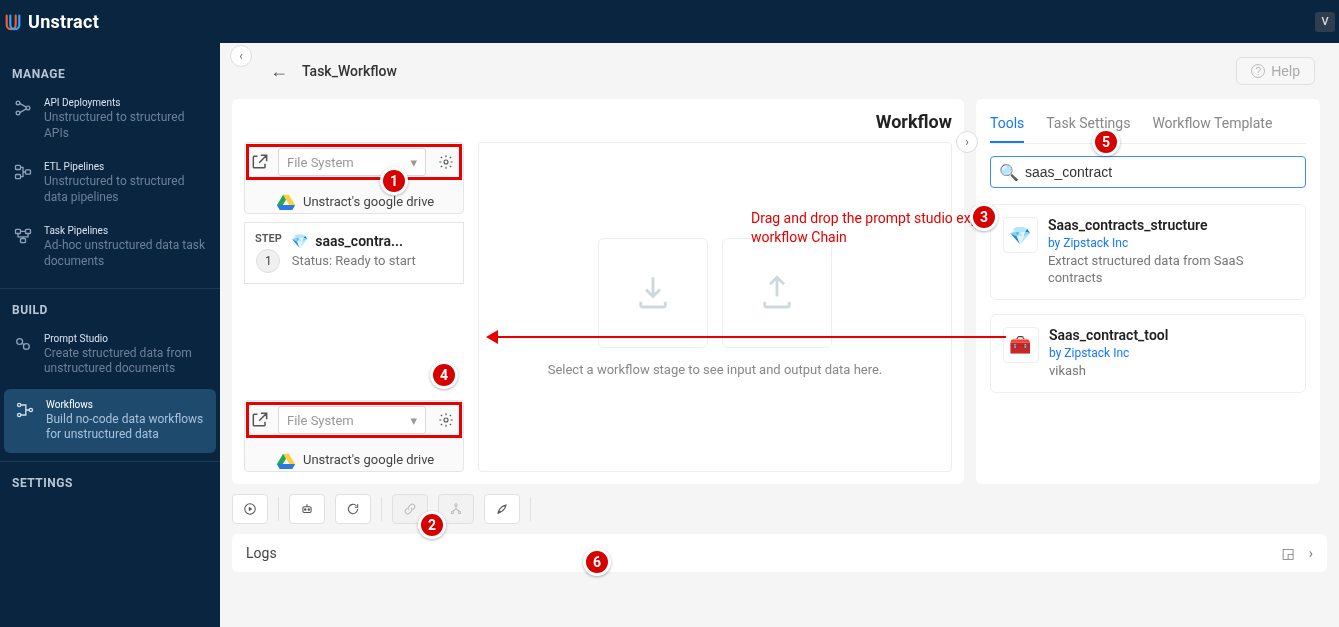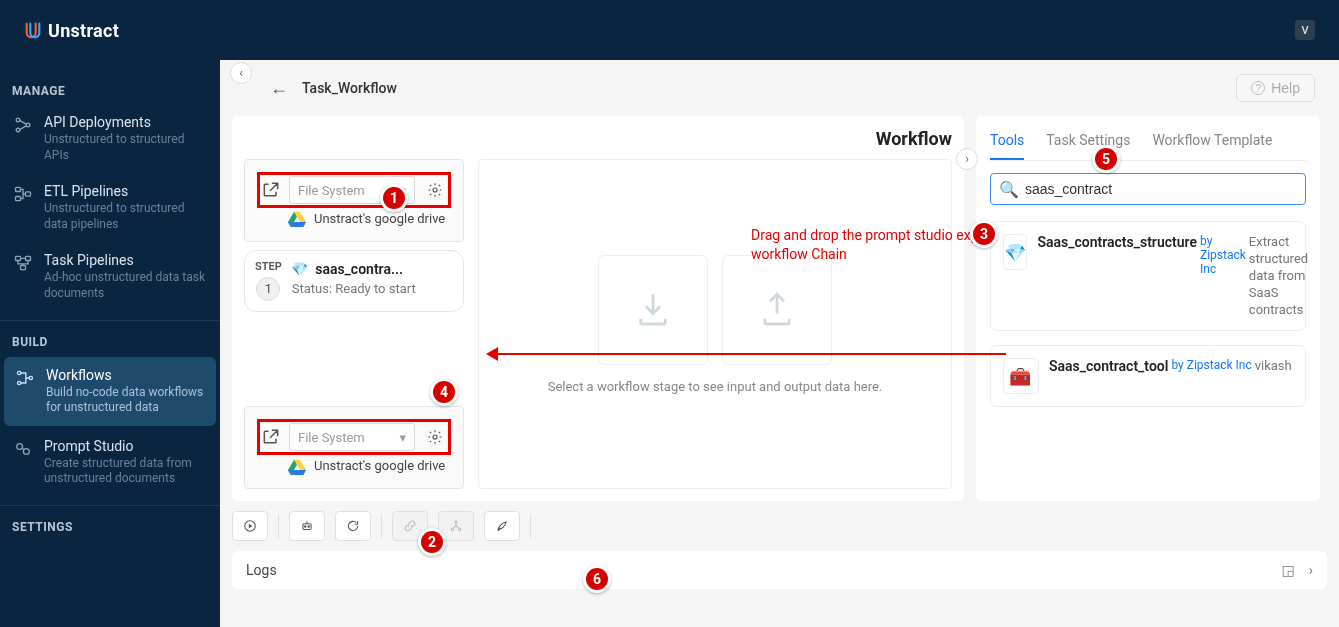--- a/index.html
+++ b/index.html
@@ -1,56 +1,56 @@
 <!DOCTYPE html>
 <html><head>
 <meta charset="utf-8">
 <style>
 * { box-sizing: border-box; margin: 0; padding: 0; }
 body { font-family: -apple-system, BlinkMacSystemFont, "Segoe UI", Roboto, sans-serif; background: #f5f5f5; width: 1339px; height: 627px; overflow: hidden; }
-.topbar { height: 60px; background: #0a2540; display: flex; align-items: center; padding: 0 24px; justify-content: space-between; }
+.topbar { height: 43px; background: #0a2540; display: flex; align-items: center; padding: 0 4px; justify-content: space-between; }
 .logo { display: flex; align-items: center; gap: 6px; }
 .logo-mark { width: 18px; height: 18px; }
 .logo-text { color: #fff; font-weight: 700; font-size: 18px; letter-spacing: 0.3px; }
 .avatar { width: 20px; height: 20px; background: #2c3e50; border-radius: 3px; color: #ddd; font-size: 11px; display: flex; align-items: center; justify-content: center; font-weight: 500; }
 .main-wrap { display: flex; height: calc(627px - 43px); }
 .sidebar { width: 220px; background: #0a2540; color: #8fa3b8; padding-top: 18px; overflow-y: auto; flex-shrink: 0; }
 .sidebar-section { font-size: 12px; font-weight: 700; color: #b8c7d7; padding: 6px 12px; letter-spacing: 0.5px; }
 .sidebar-item { display: flex; gap: 10px; padding: 10px 12px; align-items: flex-start; cursor: pointer; }
 .sidebar-item.active { background: #1e4a6e; border-radius: 6px; margin: 2px 4px; padding: 10px 10px; }
 .side-icon { width: 22px; height: 22px; flex-shrink: 0; display: flex; align-items: center; justify-content: center; color: #8fa3b8; }
 .side-icon svg { width: 20px; height: 20px; }
 .sidebar-item.active .side-icon { color: #cfe0f0; }
 .side-text { display: flex; flex-direction: column; gap: 2px; }
-.side-title { color: #d8e3ee; font-size: 14px; }
+.side-title { color: #d8e3ee; font-size: 10px; }
 .side-sub { font-size: 12px; color: #6c8099; line-height: 1.3; }
 .sidebar-item.active .side-title { color: #fff; }
 .sidebar-item.active .side-sub { color: #a9c2da; }
 .sidebar-div { height: 1px; background: #1c3a54; margin: 8px 0; }
 .content { flex: 1; position: relative; background: #f5f5f5; overflow: hidden; }
 .collapse-toggle { position: absolute; left: 10px; top: 2px; width: 22px; height: 22px; background: #fff; border: 1px solid #ddd; border-radius: 50%; display: flex; align-items: center; justify-content: center; font-size: 12px; color: #666; cursor: pointer; z-index: 5; }
 .page-header { display: flex; align-items: center; padding: 14px 24px 14px 50px; gap: 14px; }
 .back-arrow { font-size: 18px; color: #555; cursor: pointer; }
 .page-title { font-size: 14px; color: #333; font-weight: 500; }
 .help-btn { margin-left: auto; border: 1px solid #e0e0e0; background: #f7f7f7; color: #aaa; padding: 5px 14px; border-radius: 6px; display: flex; align-items: center; gap: 6px; font-size: 14px; }
 .columns { display: flex; gap: 12px; padding: 0 12px; }
 .workflow-pane { width: 732px; background: #fff; border-radius: 6px; padding: 12px; position: relative; }
 .wf-title { font-size: 18px; font-weight: 700; color: #222; margin-bottom: 10px; text-align: right; }
 .wf-row { display: flex; gap: 14px; }
 .wf-chain { width: 220px; display: flex; flex-direction: column; gap: 8px; }
-.connector-card { border: 1px solid #e5e5e5; background: #fafafa; border-radius: 4px; padding: 13px; display: flex; flex-direction: column; gap: 4px; text-align: center; }
+.connector-card { border: 1px solid #e5e5e5; background: #fafafa; border-radius: 4px; padding: 2px; display: flex; flex-direction: column; gap: 15px; text-align: center; }
 .connector-head { display: flex; align-items: center; gap: 8px; }
 .ext-icon { width: 20px; height: 20px; color: #555; display: flex; align-items: center; justify-content: center; }
 .conn-select { flex: 1; height: 28px; border: 1px solid #d9d9d9; background: #fff; border-radius: 3px; display: flex; align-items: center; justify-content: space-between; padding: 0 8px; color: #999; font-size: 13px; }
 .red-highlight { outline: 3px solid #e60000; outline-offset: -2px; }
 .gear-btn { width: 24px; height: 24px; display: flex; align-items: center; justify-content: center; color: #555; cursor: pointer; }
 .drive-row { display: flex; align-items: center; gap: 8px; padding-left: 30px; }
 .gdrive-icon { width: 18px; height: 16px; }
 .drive-text { font-size: 13px; color: #444; line-height: 1.3; }
-.step-card { border: 1px solid #e5e5e5; background: #fff; border-radius: 12px; padding: 10px; display: flex; gap: 10px; align-items: flex-start; position: relative; }
+.step-card { border: 1px solid #e5e5e5; background: #fff; border-radius: 0; padding: 10px; display: flex; gap: 10px; align-items: flex-start; position: relative; }
 .step-pill-wrap { display: flex; flex-direction: column; align-items: center; gap: 4px; }
 .step-label { font-size: 11px; color: #555; font-weight: 600; text-align: center; line-height: 1.1; }
 .step-num { width: 24px; height: 24px; border-radius: 12px; background: #f0f0f0; border: 1px solid #ddd; display: flex; align-items: center; justify-content: center; font-size: 12px; color: #444; }
 .step-body { display: flex; flex-direction: column; gap: 4px; }
 .step-title-row { display: flex; align-items: center; gap: 6px; font-size: 14px; color: #222; font-weight: 600; }
 .gem-icon { color: #3aa8e6; }
 .step-status { font-size: 13px; color: #777; }
 .drop-zone { flex: 1; border: 1px solid #eee; border-radius: 4px; display: flex; flex-direction: column; align-items: center; justify-content: center; color: #888; min-height: 330px; position: relative; }
 .ph-cards { display: flex; gap: 14px; margin-bottom: 14px; }
 .ph-card { width: 110px; height: 110px; border: 1px solid #eee; background: #fff; border-radius: 6px; display: flex; align-items: center; justify-content: center; color: #cfd8dc; }
@@ -64,21 +64,21 @@
 .right-pane { width: 344px; background: #fff; border-radius: 6px; padding: 6px 14px 14px; position: relative; }
 .right-toggle { position: absolute; left: -20px; top: 32px; width: 22px; height: 22px; background: #fff; border: 1px solid #ddd; border-radius: 50%; display: flex; align-items: center; justify-content: center; font-size: 12px; color: #666; cursor: pointer; z-index: 5; }
 .tabbar { display: flex; gap: 22px; border-bottom: 1px solid #eee; }
 .tab { padding: 10px 0; font-size: 14px; color: #888; cursor: pointer; text-align: center; }
 .tab.active { color: #1677ff; border-bottom: 2px solid #1677ff; }
 .search-box { margin-top: 12px; border: 1.5px solid #3d8bfd; border-radius: 4px; height: 32px; display: flex; align-items: center; padding: 0 8px; gap: 6px; }
 .search-box input { border: none; outline: none; flex: 1; font-size: 14px; color: #333; }
 .tool-list { display: flex; flex-direction: column; gap: 14px; margin-top: 16px; }
 .tool-card { border: 1px solid #eee; border-radius: 6px; padding: 12px; display: flex; gap: 10px; cursor: grab; }
 .tool-icon { width: 36px; height: 36px; border: 1px solid #eee; border-radius: 4px; display: flex; align-items: center; justify-content: center; }
-.tool-body { display: flex; gap: 3px; }
+.tool-body { display: flex; flex-direction: column; gap: 3px; }
 .tool-name { font-size: 14px; color: #222; font-weight: 600; }
 .tool-by { font-size: 12px; color: #1677ff; }
 .tool-desc { font-size: 13px; color: #777; line-height: 1.3; }
 .bottom-toolbar { margin: 10px 12px 0; display: flex; gap: 10px; align-items: center; }
 .tool-btn { width: 36px; height: 30px; border: 1px solid #e0e0e0; background: #fff; border-radius: 4px; display: flex; align-items: center; justify-content: center; color: #555; cursor: pointer; }
 .tool-btn.disabled { background: #f2f2f2; color: #bbb; cursor: default; }
 .tool-sep { width: 1px; height: 24px; background: #e0e0e0; }
 .logs-bar { margin: 10px 12px 0; background: #fff; border-radius: 6px; height: 38px; display: flex; align-items: center; padding: 0 14px; justify-content: space-between; color: #444; font-size: 14px; }
 .log-ctrls { display: flex; gap: 14px; color: #777; }
 </style>
@@ -143,46 +143,46 @@
         </span>
       <div class="side-text">
           <span class="side-title">Task Pipelines</span>
           <span class="side-sub">Ad-hoc unstructured data task documents</span>
         </div>
     </div>
 
     <div class="sidebar-div"></div>
     <div class="sidebar-section">BUILD</div>
 
+    <div class="sidebar-item">
+      <span class="side-icon">
+          <svg viewBox="0 0 24 24" fill="none" stroke="currentColor" stroke-width="1.6">
+            <circle cx="8" cy="9" r="3.5"></circle>
+            <circle cx="16" cy="15" r="3.5"></circle>
+            <path d="M11 11 L13.5 13"></path>
+          </svg>
+        </span>
+      <div class="side-text">
+          <span class="side-title">Prompt Studio</span>
+          <span class="side-sub">Create structured data from unstructured documents</span>
+        </div>
+    </div>
+
     <div class="sidebar-item active">
       <span class="side-icon">
           <svg viewBox="0 0 24 24" fill="none" stroke="currentColor" stroke-width="1.6">
             <circle cx="5" cy="6" r="2"></circle>
             <circle cx="5" cy="18" r="2"></circle>
             <circle cx="19" cy="12" r="2"></circle>
             <path d="M7 6 H13 V12 H17 M7 18 H13 V12"></path>
           </svg>
         </span>
       <div class="side-text">
           <span class="side-title">Workflows</span>
           <span class="side-sub">Build no-code data workflows for unstructured data</span>
-        </div>
-    </div>
-
-    <div class="sidebar-item">
-      <span class="side-icon">
-          <svg viewBox="0 0 24 24" fill="none" stroke="currentColor" stroke-width="1.6">
-            <circle cx="8" cy="9" r="3.5"></circle>
-            <circle cx="16" cy="15" r="3.5"></circle>
-            <path d="M11 11 L13.5 13"></path>
-          </svg>
-        </span>
-      <div class="side-text">
-          <span class="side-title">Prompt Studio</span>
-          <span class="side-sub">Create structured data from unstructured documents</span>
         </div>
     </div>
 
     <div class="sidebar-div"></div>
     <div class="sidebar-section">SETTINGS</div>
   </nav>
 
   <div class="content">
     <div class="collapse-toggle">‹</div>
 

